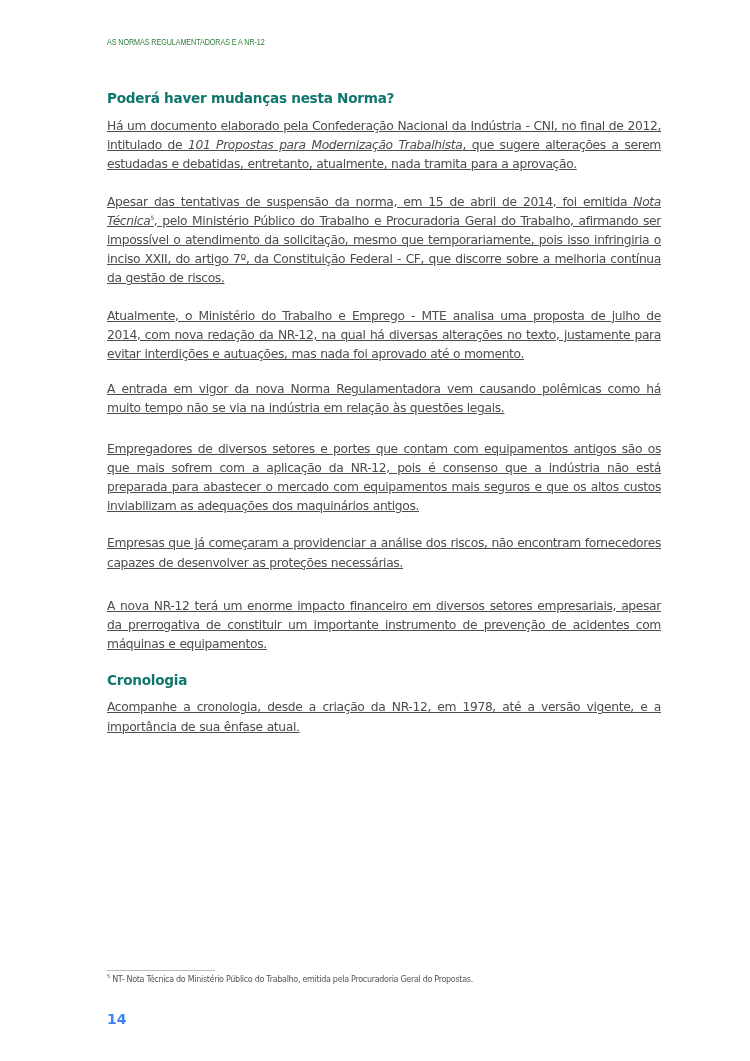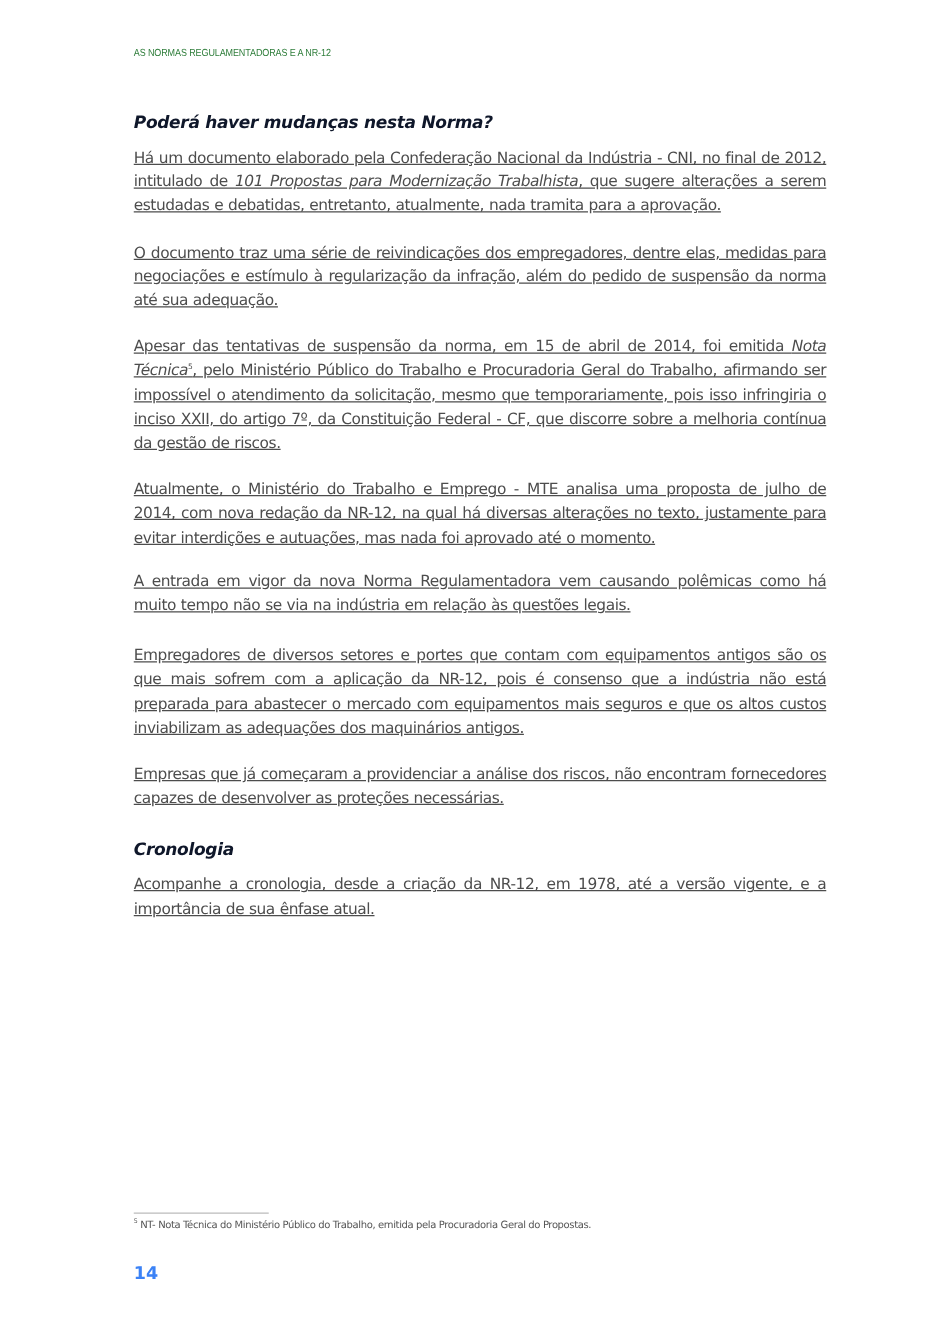--- a/index.html
+++ b/index.html
@@ -29,25 +29,24 @@
     .content {
       position: absolute;
       left: 107px;
       top: 90px;
       width: 554px;
     }
     h2 {
       font-family: "DejaVu Sans", sans-serif;
       font-weight: normal;
       font-size: 13.6px;
-      color: #0f172a;
+      color: #0f766e;
       margin: 0;
       letter-spacing: -0.25px;
       font-weight: 600;
-      font-style: italic;
     }
     p {
       margin: 0;
       font-size: 12.3px;
       line-height: 19.2px;
       text-align: justify;
       letter-spacing: -0.35px;
       word-spacing: 0.3px;
       color: #4d4d4d;
       text-decoration: underline;
@@ -89,32 +88,32 @@
 <div class="running-header">AS NORMAS REGULAMENTADORAS E A NR-12</div>
 
 <div class="content">
 
   <h2 style="margin-bottom:11px;">Poderá haver mudanças nesta Norma?</h2>
 
   <p style="margin-bottom:18px;">
     <span>Há um documento elaborado pela Confederação Nacional da Indústria - CNI, no final de 2012, intitulado de </span><em>101 Propostas para Modernização Trabalhista</em><span>, que sugere alterações a serem estudadas e debatidas, entretanto, atualmente, nada tramita para a aprovação.</span>
   </p>
 
-  <p style="margin-bottom:18px;">O documento traz uma série de reivindicações dos empregadores, dentre elas, medidas para negociações e estímulo à regularização da infração, além do pedido de suspensão da norma até sua adequação.</p>
 
   <p style="margin-bottom:18px;">
     <span>Apesar das tentativas de suspensão da norma, em 15 de abril de 2014, foi emitida </span><em>Nota Técnica</em><sup>5</sup><span>, pelo Ministério Público do Trabalho e Procuradoria Geral do Trabalho, afirmando ser impossível o atendimento da solicitação, mesmo que temporariamente, pois isso infringiria o inciso XXII, do artigo 7º, da Constituição Federal - CF, que discorre sobre a melhoria contínua da gestão de riscos.</span>
   </p>
 
   <p style="margin-bottom:16px;">Atualmente, o Ministério do Trabalho e Emprego - MTE analisa uma proposta de julho de 2014, com nova redação da NR-12, na qual há diversas alterações no texto, justamente para evitar interdições e autuações, mas nada foi aprovado até o momento.</p>
 
 
   <p style="margin-bottom:21px;">A entrada em vigor da nova Norma Regulamentadora vem causando polêmicas como há muito tempo não se via na indústria em relação às questões legais.</p>
   <p style="margin-bottom:18px;">Empregadores de diversos setores e portes que contam com equipamentos antigos são os que mais sofrem com a aplicação da NR-12, pois é consenso que a indústria não está preparada para abastecer o mercado com equipamentos mais seguros e que os altos custos inviabilizam as adequações dos maquinários antigos.</p>
   <p style="margin-bottom:24px;">Empresas que já começaram a providenciar a análise dos riscos, não encontram fornecedores capazes de desenvolver as proteções necessárias.</p>
+  <p style="margin-bottom:18px;">A nova NR-12 terá um enorme impacto financeiro em diversos setores empresariais, apesar da prerrogativa de constituir um importante instrumento de prevenção de acidentes com máquinas e equipamentos.</p>
 
   <h2 style="margin-bottom:10px;">Cronologia</h2>
   <p>Acompanhe a cronologia, desde a criação da NR-12, em 1978, até a versão vigente, e a importância de sua ênfase atual.</p>
 </div>
 
 <div class="footnote-rule"></div>
 <div class="footnote">
   <sup>5</sup><span> NT- Nota Técnica do Ministério Público do Trabalho, emitida pela Procuradoria Geral do Propostas.</span>
 </div>
 

